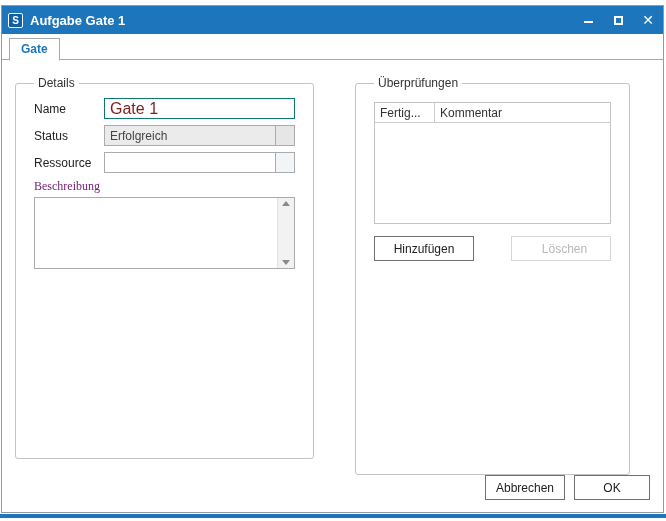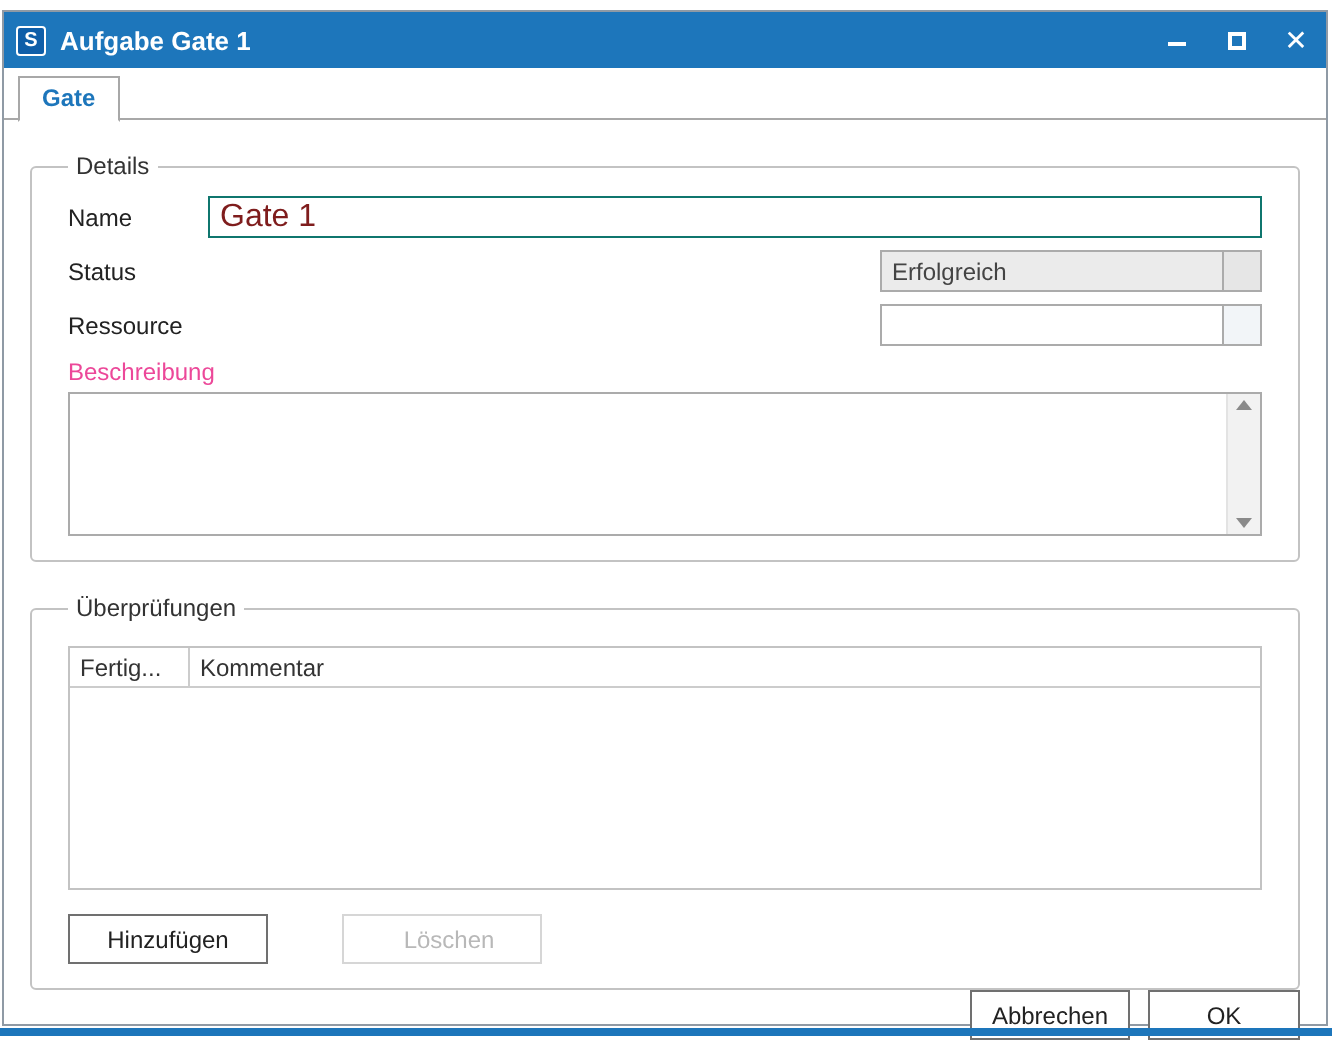--- a/index.html
+++ b/index.html
@@ -81,21 +81,22 @@
     font-weight: bold;
     font-size: 12px;
     position: relative;
     top: 1px;
   }
   
   .content {
     flex: 1;
     padding: 16px 13px 0 13px;
     display: flex;
-    flex-direction: column;
+    flex-direction: row;
+    gap: 41px;
   }
   fieldset {
     border: 1px solid #c3c3c3;
     border-radius: 3px;
     padding: 8px 18px 12px 18px;
   }
   legend {
     font-size: 12px;
     color: #333333;
     padding: 0 4px;
@@ -154,22 +155,23 @@
     border-left: 4px solid transparent;
     border-right: 4px solid transparent;
     border-top: 5px solid #5d7documentElement;
     border-top-color: #5d7c9b;
   }
   .combo.disabled { background: #ebebeb; color: #444444; }
   .combo.disabled .combo-arrow { background: #e6e6e6; }
   .combo.disabled .chev { border-top-color: #a5a5a5; }
   .beschreibung-label {
     font-size: 12px;
-    color: #ec4899;
+    color: #701a75;
     margin: 4px 0 3px 0;
+    font-family: Liberation Serif, serif;
   }
   .textarea {
     height: 72px;
     border: 1px solid #ababab;
     background: #ffffff;
     position: relative;
   }
   .v-scrollbar {
     position: absolute;
     right: 0; top: 0; bottom: 0;

